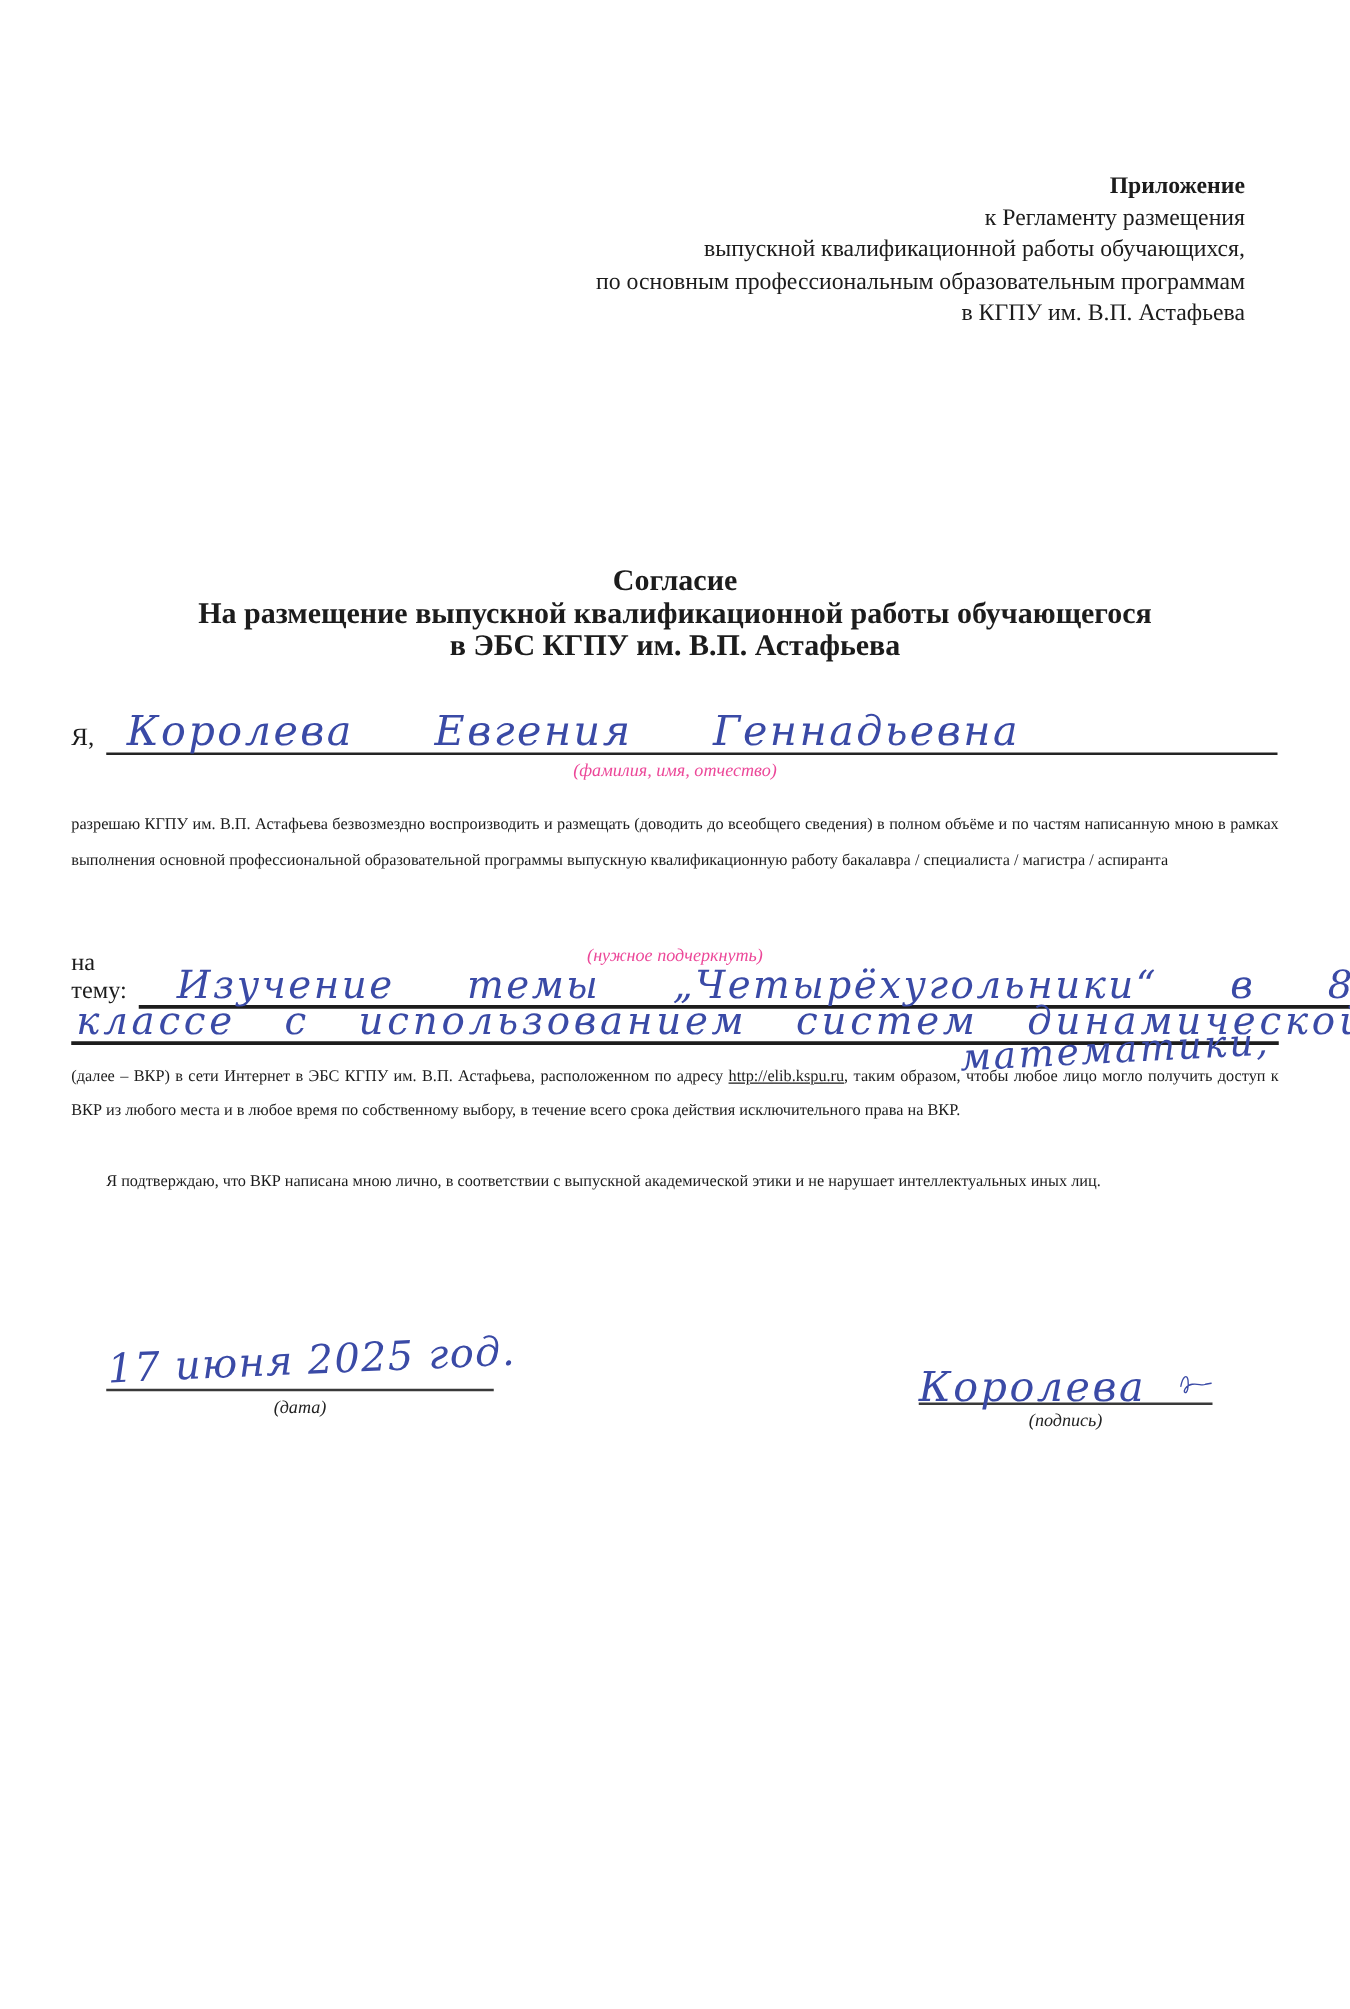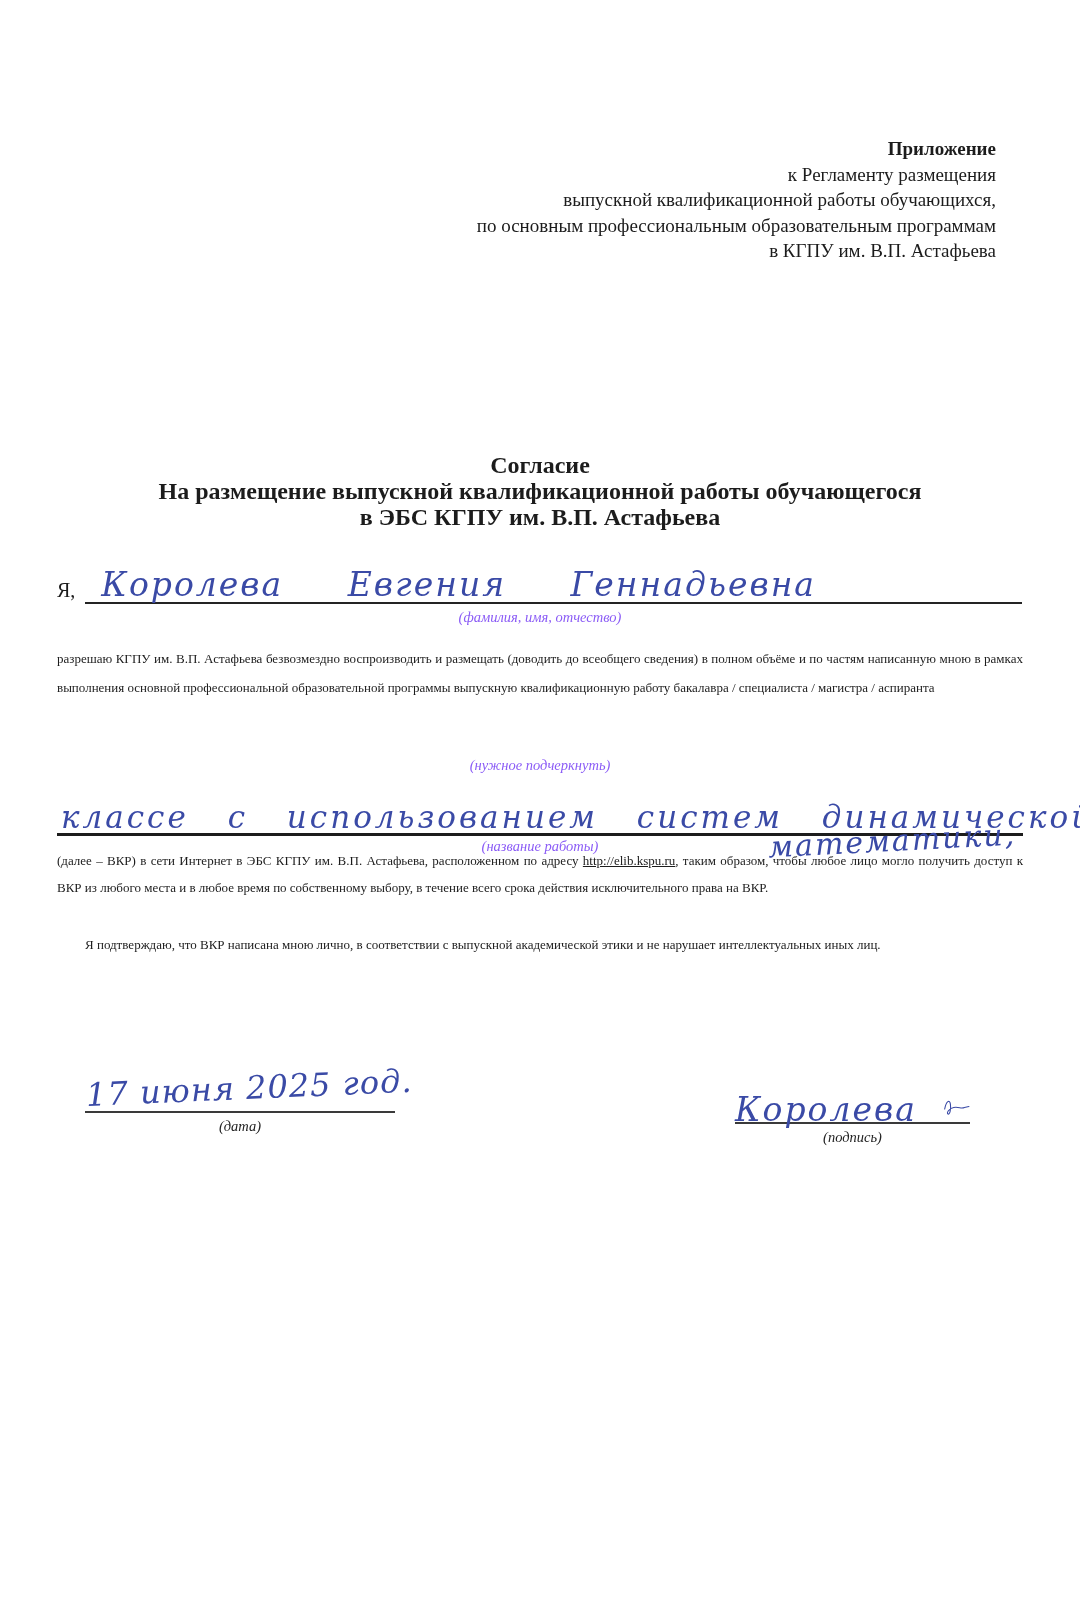--- a/index.html
+++ b/index.html
@@ -74,21 +74,21 @@
     padding-left: 16px;
     transform: translateY(3px);
   }
   .caption {
     position: absolute;
     left: 0;
     right: 0;
     text-align: center;
     font-style: italic;
     font-size: 14.5px;
-    color: #8b5cf6;
+    color: #ec4899;
   }
   
   .para {
     position: absolute;
     left: 57px;
     width: 966px;
     font-size: 13px;
     text-align: justify;
   }
   .indent { text-indent: 28px; }
@@ -204,23 +204,26 @@
   <div class="name-row">
     <span class="name-prefix">Я,</span>
     <span class="fill-line"><span class="hw hw-name">Королева Евгения Геннадьевна</span></span>
   </div>
   <div class="caption" style="top:609px;">(фамилия, имя, отчество)</div>
 
   <div class="para" style="top:644px; line-height:29px;">разрешаю КГПУ им. В.П. Астафьева безвозмездно воспроизводить и размещать (доводить до всеобщего сведения) в полном объёме и по частям написанную мною в рамках выполнения основной профессиональной образовательной программы выпускную квалификационную работу бакалавра / специалиста / магистра / аспиранта</div>
 
   <div class="caption" style="top:757px;">(нужное подчеркнуть)</div>
 
+  <div class="topic-row1">
+    <span class="topic-label">на тему:</span>
+    <span class="fill-line topic-line"><span class="hw hw-topic">Изучение темы „Четырёхугольники“ в 8</span></span>
+  </div>
 
   <div class="topic-row2"><span class="hw hw-topic2">классе с использованием систем динамической</span></div>
-  <div class="caption" style="top:838px;">(название работы)</div>
 
   <div class="hw hw-overflow">математики,</div>
 
   <div class="para" style="top:848px; line-height:26.5px;"><span>(далее – ВКР) в сети Интернет в ЭБС КГПУ им. В.П. Астафьева, расположенном по адресу </span><span class="link">http://elib.kspu.ru</span><span>, таким образом, чтобы любое лицо могло получить доступ к ВКР из любого места и в любое время по собственному выбору, в течение всего срока действия исключительного права на ВКР.</span></div>
 
   <div class="para indent" style="top:932px; line-height:26.5px;">Я подтверждаю, что ВКР написана мною лично, в соответствии с выпускной академической этики и не нарушает интеллектуальных иных лиц.</div>
 
   <div class="sign-block date-block">
     <div class="hw hw-date">17 июня 2025 год.</div>
     <div class="rule"></div>

